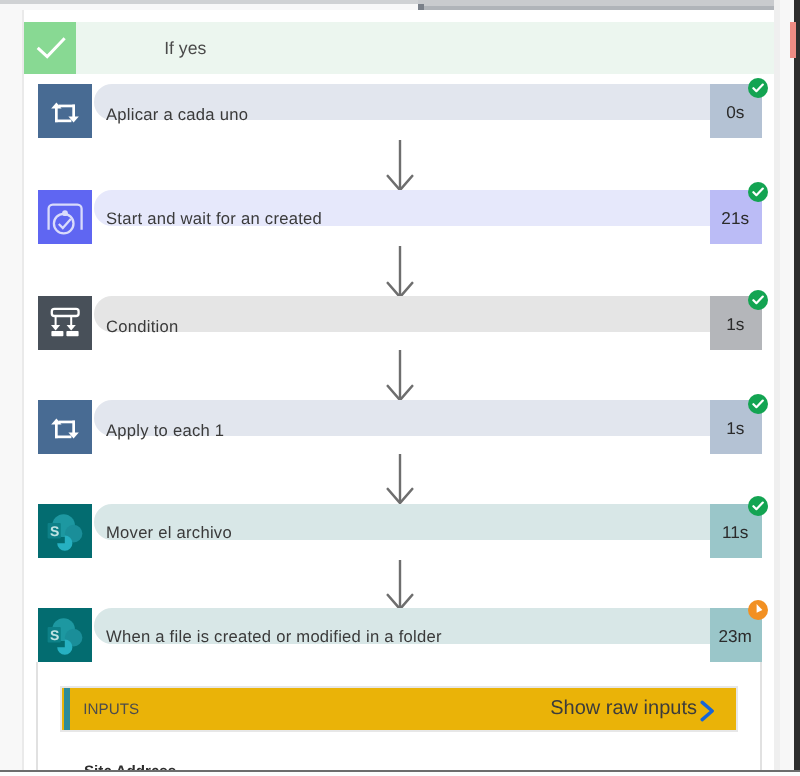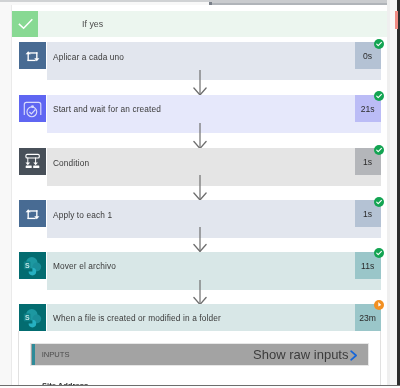--- a/index.html
+++ b/index.html
@@ -28,43 +28,43 @@
   .branch{position:absolute;left:11.5px;top:10.5px;width:375px;height:26px;background:#ecf6ef;}
   .branch-check{position:absolute;left:0;top:0;width:26px;height:26px;background:#88d993;}
   .branch-check svg{position:absolute;left:0;top:0;}
   .branch-label{position:absolute;left:32.6px;top:0;height:26px;line-height:26.5px;
                 font-size:8.8px;color:#4a4a4a;letter-spacing:0px;margin-left:38px;}
 
   
   .card{position:absolute;left:19px;width:361.5px;height:27px;}
   .card-icon{position:absolute;left:0;top:0;width:26.8px;height:27px;}
   .card-icon svg{position:absolute;left:0;top:0;}
-  .card-body{position:absolute;left:28px;top:0;width:333.5px;height:38px;}
+  .card-body{position:absolute;left:28px;top:0;width:333.5px;height:18px;border-radius:11px;}
   .card-title{position:absolute;left:6px;top:1.5px;height:27px;line-height:27.5px;
               font-size:8.3px;color:#3a3a3a;letter-spacing:0.13px;white-space:nowrap;}
   .card-dur{position:absolute;right:0;top:0;width:25.8px;height:27px;line-height:28.5px;
             text-align:center;font-size:8.6px;color:#2b2b2b;margin-left:24px;}
   .card-status{position:absolute;width:10px;height:10px;right:-3.5px;top:-3.2px;border-radius:50%;}
   .card-status svg{position:absolute;left:0;top:0;}
 
   
   .arrow{position:absolute;left:192px;width:16px;}
   .arrow svg{display:block;}
 
   
   .detail{position:absolute;left:18.3px;top:331px;width:363.2px;height:57px;
           background:#fff;border:1px solid #e1e1e1;border-top:none;box-sizing:border-box;}
   .inputs-card{position:absolute;left:11.2px;top:11.7px;width:338.5px;height:23px;
-               background:#a3a3a3;border:1px solid #e7e7e7;box-sizing:border-box;padding-left:32px;}
+               background:#eab308;border:1px solid #e7e7e7;box-sizing:border-box;padding-left:32px;}
   .inputs-accent{position:absolute;left:0.5px;top:0px;width:2.8px;height:21px;background:#2e8b99;}
   .inputs-label{position:absolute;left:10.2px;top:1.5px;height:20px;line-height:20px;
                 font-size:7.6px;color:#4c4c4c;letter-spacing:0px;}
   
 .raw-link{position:absolute;right:19.5px;top:1.5px;height:20px;line-height:20px;
-            font-size:13px;color:#3c3c3c;text-align:right;}
+            font-size:10px;color:#3c3c3c;text-align:right;}
   .raw-chevron{position:absolute;right:8.5px;top:6.3px;line-height:0;}
   .field-label{position:absolute;left:22.7px;top:50px;font-size:7.6px;color:#2f2f2f;font-weight:bold;}
 </style>
 </head>
 <body>
 
 <div class="root">
   <div class="pagebg"></div>
   <div class="canvas"></div>
 

